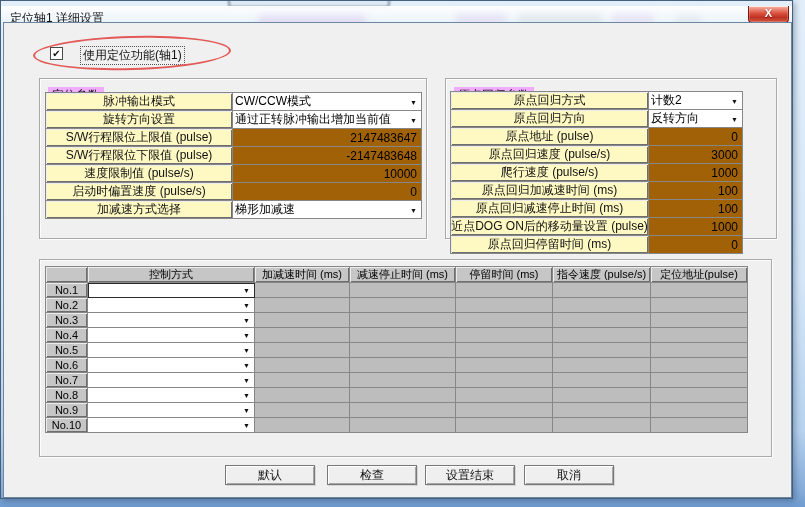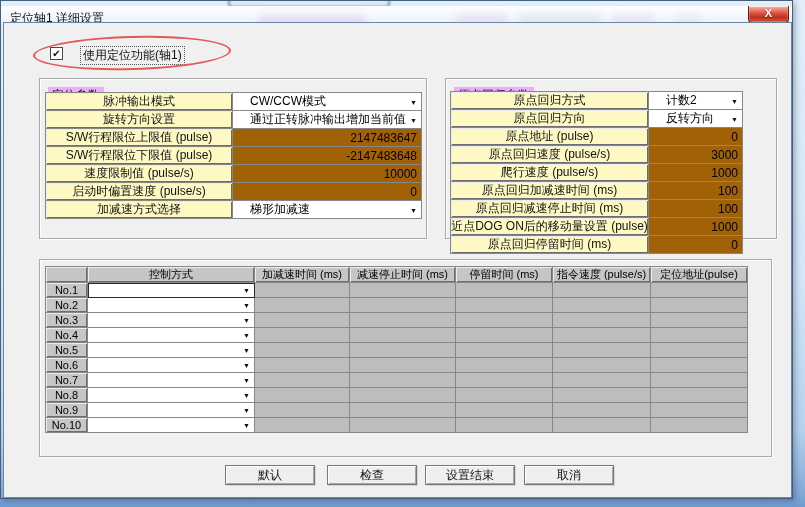--- a/index.html
+++ b/index.html
@@ -61,21 +61,21 @@
   .g-homing  { left:441px; top:55px;  width:332px; height:161px; }
   .g-data    { left:35px;  top:236px; width:733px; height:198px; }
 
   table.ptable { position:absolute; border-collapse:collapse; table-layout:fixed; }
   .ptable td { border:1px solid #878787; height:15px; font-size:12px; padding:0; overflow:hidden; white-space:nowrap; }
   td.lbl {
     background:#fef9c3; text-align:center; color:#111;
     box-shadow:inset 1px 1px 0 #ececec, inset -1px -1px 0 #6d6d6d;
   }
   td.val { background:#a16207; text-align:right; padding-right:4px; color:#000; }
-  td.combo { background:#fff; position:relative; text-align:left; padding-left:17px; color:#000; cursor:pointer; }
+  td.combo { background:#fff; position:relative; text-align:left; padding-left:2px; color:#000; cursor:pointer; }
   td.dis { background:#bdbdbd; }
   .arrow { position:absolute; right:4px; top:50%; transform:translateY(-50%); font-size:7px; color:#111; line-height:1; }
   .t-params { left:41px; top:69px; width:376px; }
   .t-homing { left:446px; top:68px; width:292px; }
   .t-data   { left:41px; top:243px; width:702px; }
   .t-data td { height:15px; }
   .t-data td.hdr { background:#c6c6c6; text-align:center; font-size:11px; box-shadow:inset 1px 1px 0 #ececec, inset -1px -1px 0 #6d6d6d; height:13px; }
   .t-data td.no { background:#c6c6c6; text-align:center; font-size:11px; box-shadow:inset 1px 1px 0 #ececec, inset -1px -1px 0 #6d6d6d; }
   td.combo.focused { outline:1px solid #2b2b2b; outline-offset:-1px; }
 

